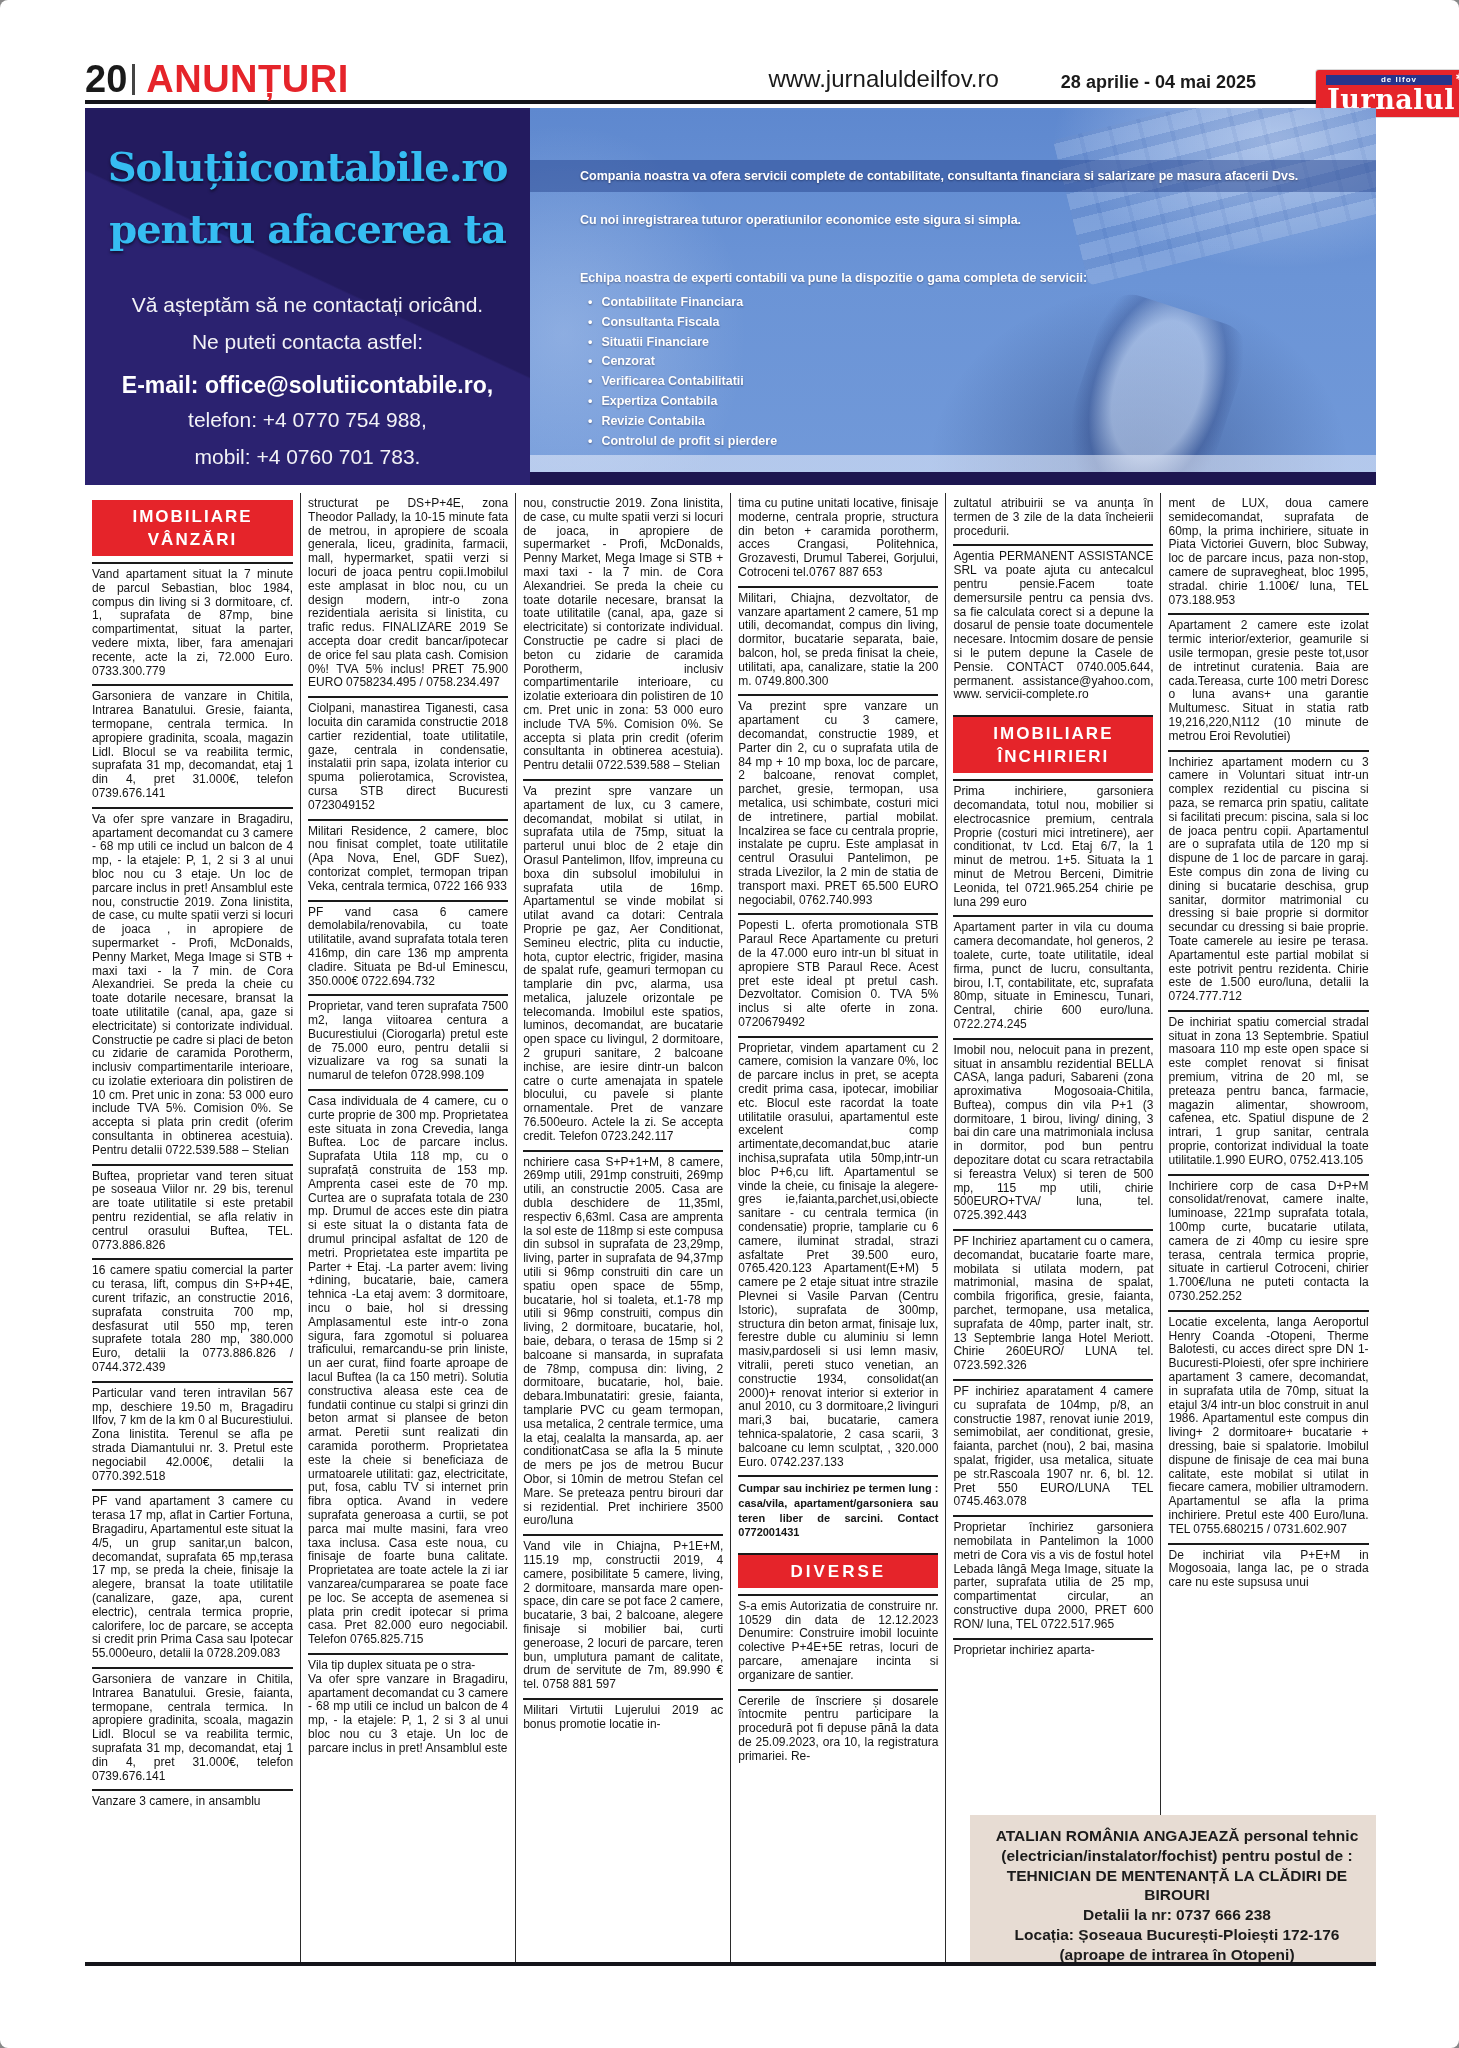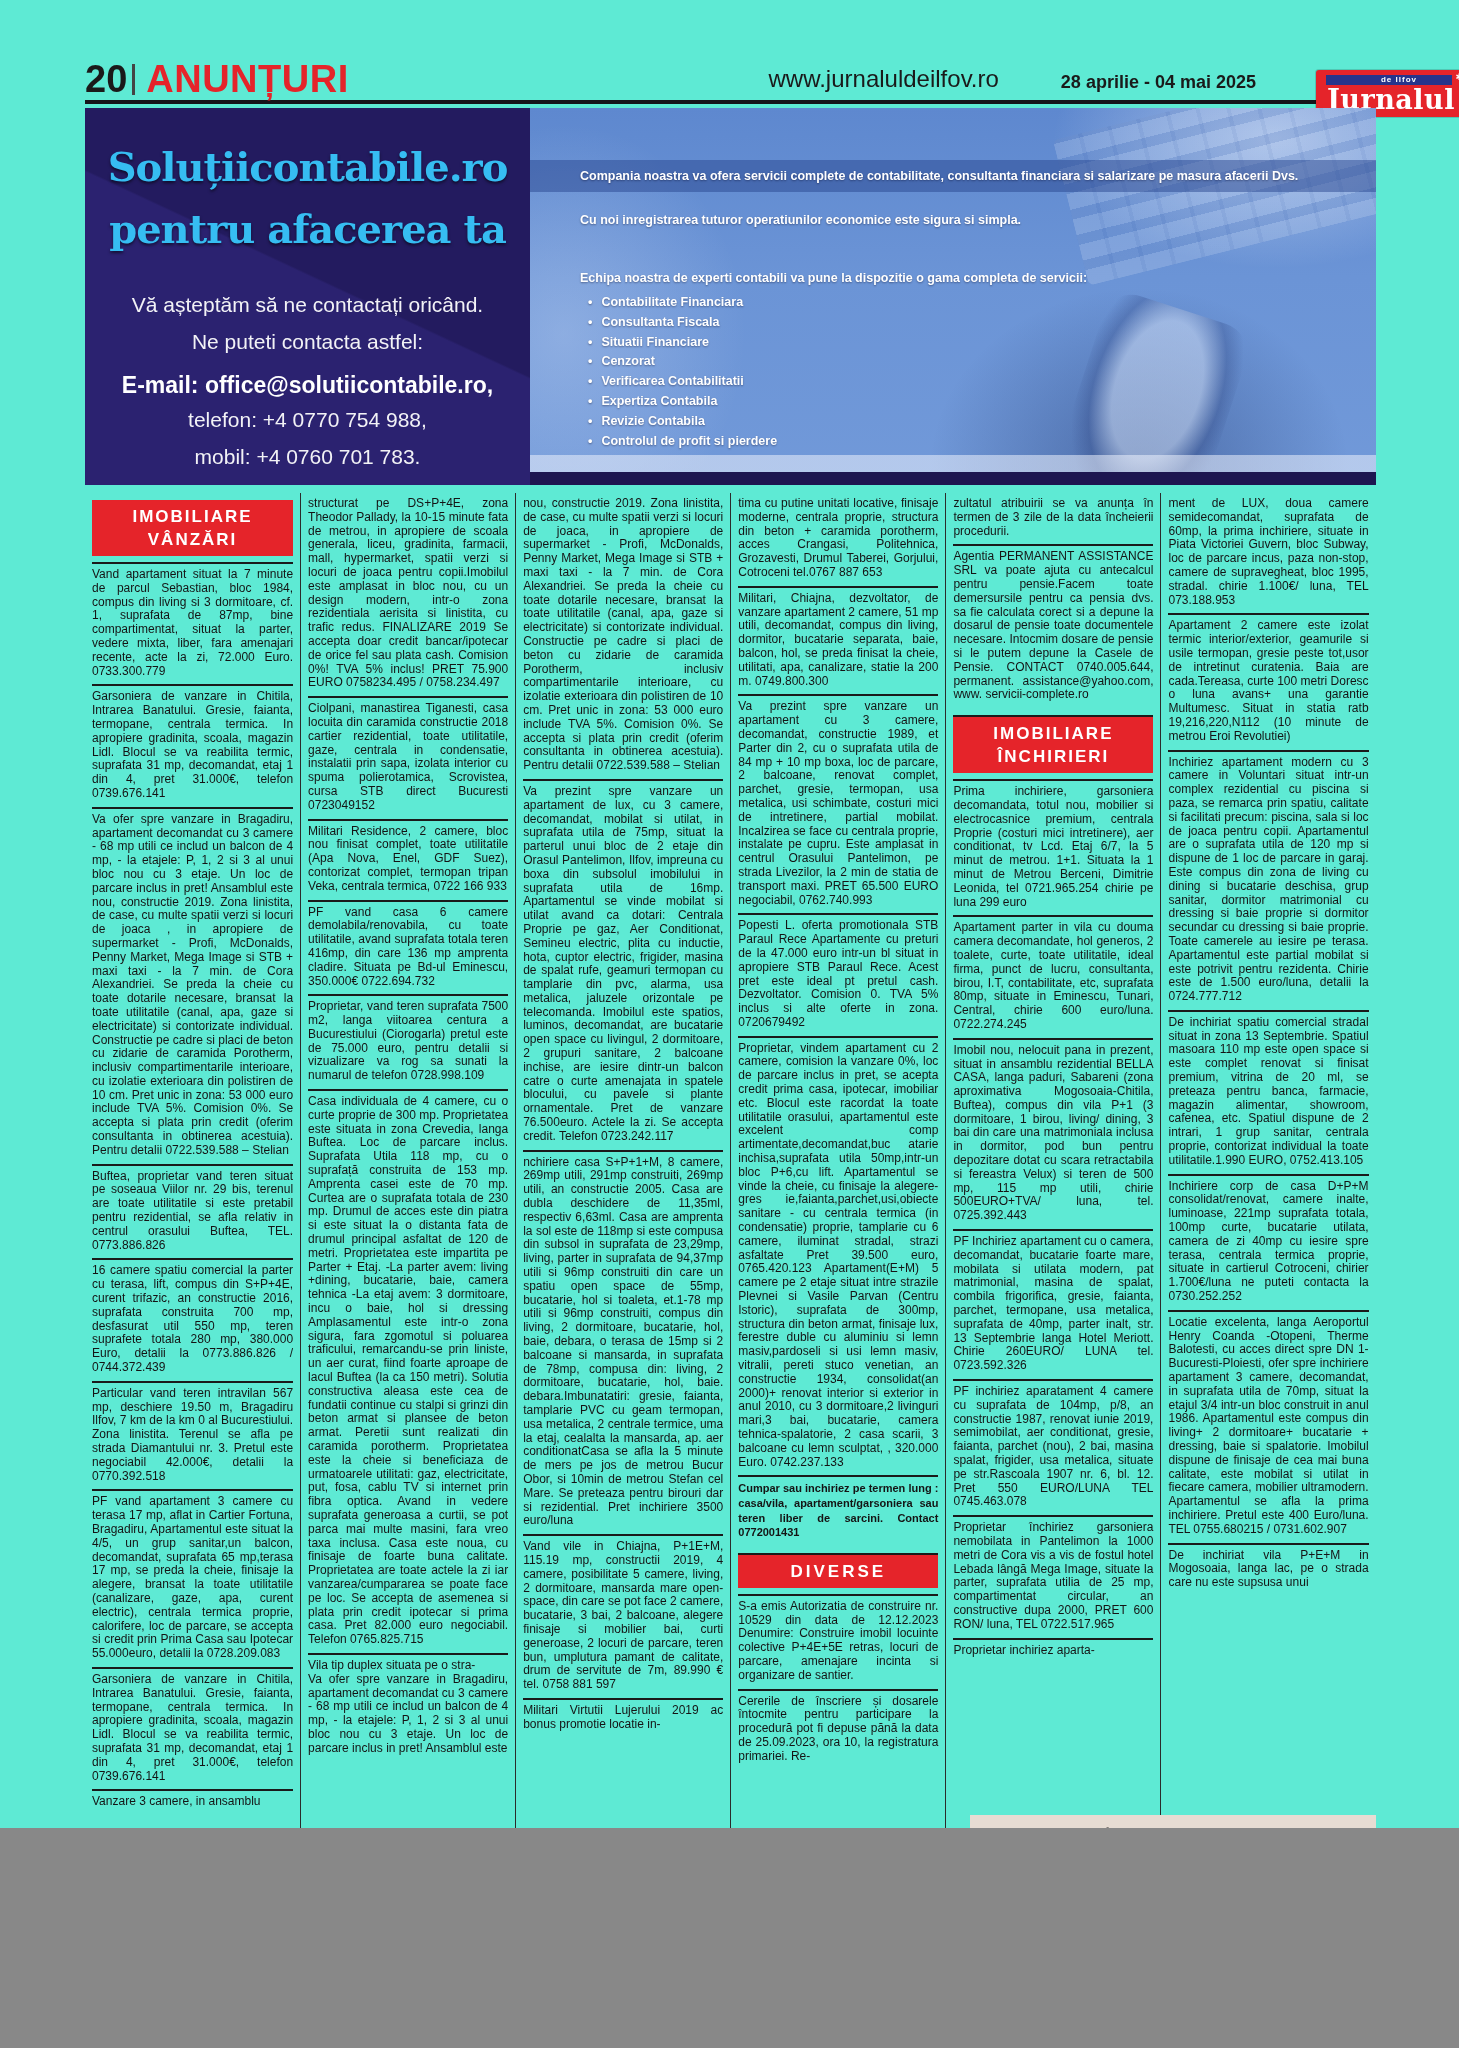--- a/index.html
+++ b/index.html
@@ -1,22 +1,23 @@
 <!DOCTYPE html>
 <html lang="ro" style="--red: #e5242a; --navy: #231b5f; --cyan: #36bdf2; --blue: #6b94d6; --adbg: #e7dcd3;"><head>
 <meta charset="utf-8">
 <style>
   html,body{margin:0;padding:0;background:#888;}
   .page{
     position:relative;
-    width:1459px;height:1828px;
-    background:#5eead4;
+    width:1459px;height:2048px;
+    background:#ffffff;
     font-family:"Liberation Sans", sans-serif;
     overflow:hidden;
     margin:0 auto;
+    border-radius:8px;
   }
   .content{position:absolute;left:85px;top:0;width:1291px;}
 
   
   .header{display:flex;align-items:flex-end;height:46px;margin-top:50px;}
   .pagenum{font-size:38px;font-weight:bold;color:#1a1a1a;line-height:0.9;}
   .pagebar{width:3px;height:31px;background:#444;margin:0 11px 1px 5px;}
   .sect-title{font-size:38px;font-weight:800;color:var(--red);line-height:0.9;letter-spacing:0.5px;}
   .web{margin-left:auto;font-size:24px;color:#1a1a1a;margin-right:62px;padding-bottom:3px;text-align:right;}
   .daterange{font-size:18px;font-weight:bold;color:#1a1a1a;margin-right:120px;padding-bottom:3px;}
@@ -207,21 +208,21 @@
           <div class="ad bold">Cumpar sau inchiriez pe termen lung : casa/vila, apartament/garsoniera sau teren liber de sarcini. Contact 0772001431</div>
           <div class="section-box single">DIVERSE</div>
           <div class="ad">S-a emis Autorizatia de construire nr. 10529 din data de 12.12.2023 Denumire: Construire imobil locuinte colective P+4E+5E retras, locuri de parcare, amenajare incinta si organizare de santier.</div>
           <div class="ad">Cererile de înscriere și dosarele întocmite pentru participare la procedură pot fi depuse pănă la data de 25.09.2023, ora 10, la registratura primariei. Re-</div>
         </div>
       <div class="col">
           <div class="ad">zultatul atribuirii se va anunța în termen de 3 zile de la data încheierii procedurii.</div>
           <div class="ad">Agentia PERMANENT ASSISTANCE SRL va poate ajuta cu antecalcul pentru pensie.Facem toate demersursile pentru ca pensia dvs. sa fie calculata corect si a depune la dosarul de pensie toate documentele necesare. Intocmim dosare de pensie si le putem depune la Casele de Pensie. CONTACT 0740.005.644, permanent. assistance@yahoo.com, www. servicii-complete.ro</div>
           <div class="section-box">IMOBILIARE
 ÎNCHIRIERI</div>
-          <div class="ad">Prima inchiriere, garsoniera decomandata, totul nou, mobilier si electrocasnice premium, centrala Proprie (costuri mici intretinere), aer conditionat, tv Lcd. Etaj 6/7, la 5 minut de metrou. 1+1. Situata la 1 minut de Metrou Berceni, Dimitrie Leonida, tel 0721.965.254 chirie pe luna 299 euro</div>
+          <div class="ad">Prima inchiriere, garsoniera decomandata, totul nou, mobilier si electrocasnice premium, centrala Proprie (costuri mici intretinere), aer conditionat, tv Lcd. Etaj 6/7, la 1 minut de metrou. 1+5. Situata la 1 minut de Metrou Berceni, Dimitrie Leonida, tel 0721.965.254 chirie pe luna 299 euro</div>
           <div class="ad">Apartament parter in vila cu douma camera decomandate, hol generos, 2 toalete, curte, toate utilitatile, ideal firma, punct de lucru, consultanta, birou, I.T, contabilitate, etc, suprafata 80mp, situate in Eminescu, Tunari, Central, chirie 600 euro/luna. 0722.274.245</div>
           <div class="ad">Imobil nou, nelocuit pana in prezent, situat in ansamblu rezidential BELLA CASA, langa paduri, Sabareni (zona aproximativa Mogosoaia-Chitila, Buftea), compus din vila P+1 (3 dormitoare, 1 birou, living/ dining, 3 bai din care una matrimoniala inclusa in dormitor, pod bun pentru depozitare dotat cu scara retractabila si fereastra Velux) si teren de 500 mp, 115 mp utili, chirie 500EURO+TVA/ luna, tel. 0725.392.443</div>
           <div class="ad">PF Inchiriez apartament cu o camera, decomandat, bucatarie foarte mare, mobilata si utilata modern, pat matrimonial, masina de spalat, combila frigorifica, gresie, faianta, parchet, termopane, usa metalica, suprafata de 40mp, parter inalt, str. 13 Septembrie langa Hotel Meriott. Chirie 260EURO/ LUNA tel. 0723.592.326</div>
           <div class="ad">PF inchiriez aparatament 4 camere cu suprafata de 104mp, p/8, an constructie 1987, renovat iunie 2019, semimobilat, aer conditionat, gresie, faianta, parchet (nou), 2 bai, masina spalat, frigider, usa metalica, situate pe str.Rascoala 1907 nr. 6, bl. 12. Pret 550 EURO/LUNA TEL 0745.463.078</div>
           <div class="ad">Proprietar închiriez garsoniera nemobilata in Pantelimon la 1000 metri de Cora vis a vis de fostul hotel Lebada lângă Mega Image, situate la parter, suprafata utilia de 25 mp, compartimentat circular, an constructive dupa 2000, PRET 600 RON/ luna, TEL 0722.517.965</div>
           <div class="ad">Proprietar inchiriez aparta-</div>
         </div>
       <div class="col">
           <div class="ad">ment de LUX, doua camere semidecomandat, suprafata de 60mp, la prima inchiriere, situate in Piata Victoriei Guvern, bloc Subway, loc de parcare incus, paza non-stop, camere de supravegheat, bloc 1995, stradal. chirie 1.100€/ luna, TEL 073.188.953</div>
           <div class="ad">Apartament 2 camere este izolat termic interior/exterior, geamurile si usile termopan, gresie peste tot,usor de intretinut curatenia. Baia are cada.Tereasa, curte 100 metri Doresc o luna avans+ una garantie Multumesc. Situat in statia ratb 19,216,220,N112 (10 minute de metrou Eroi Revolutiei)</div>

